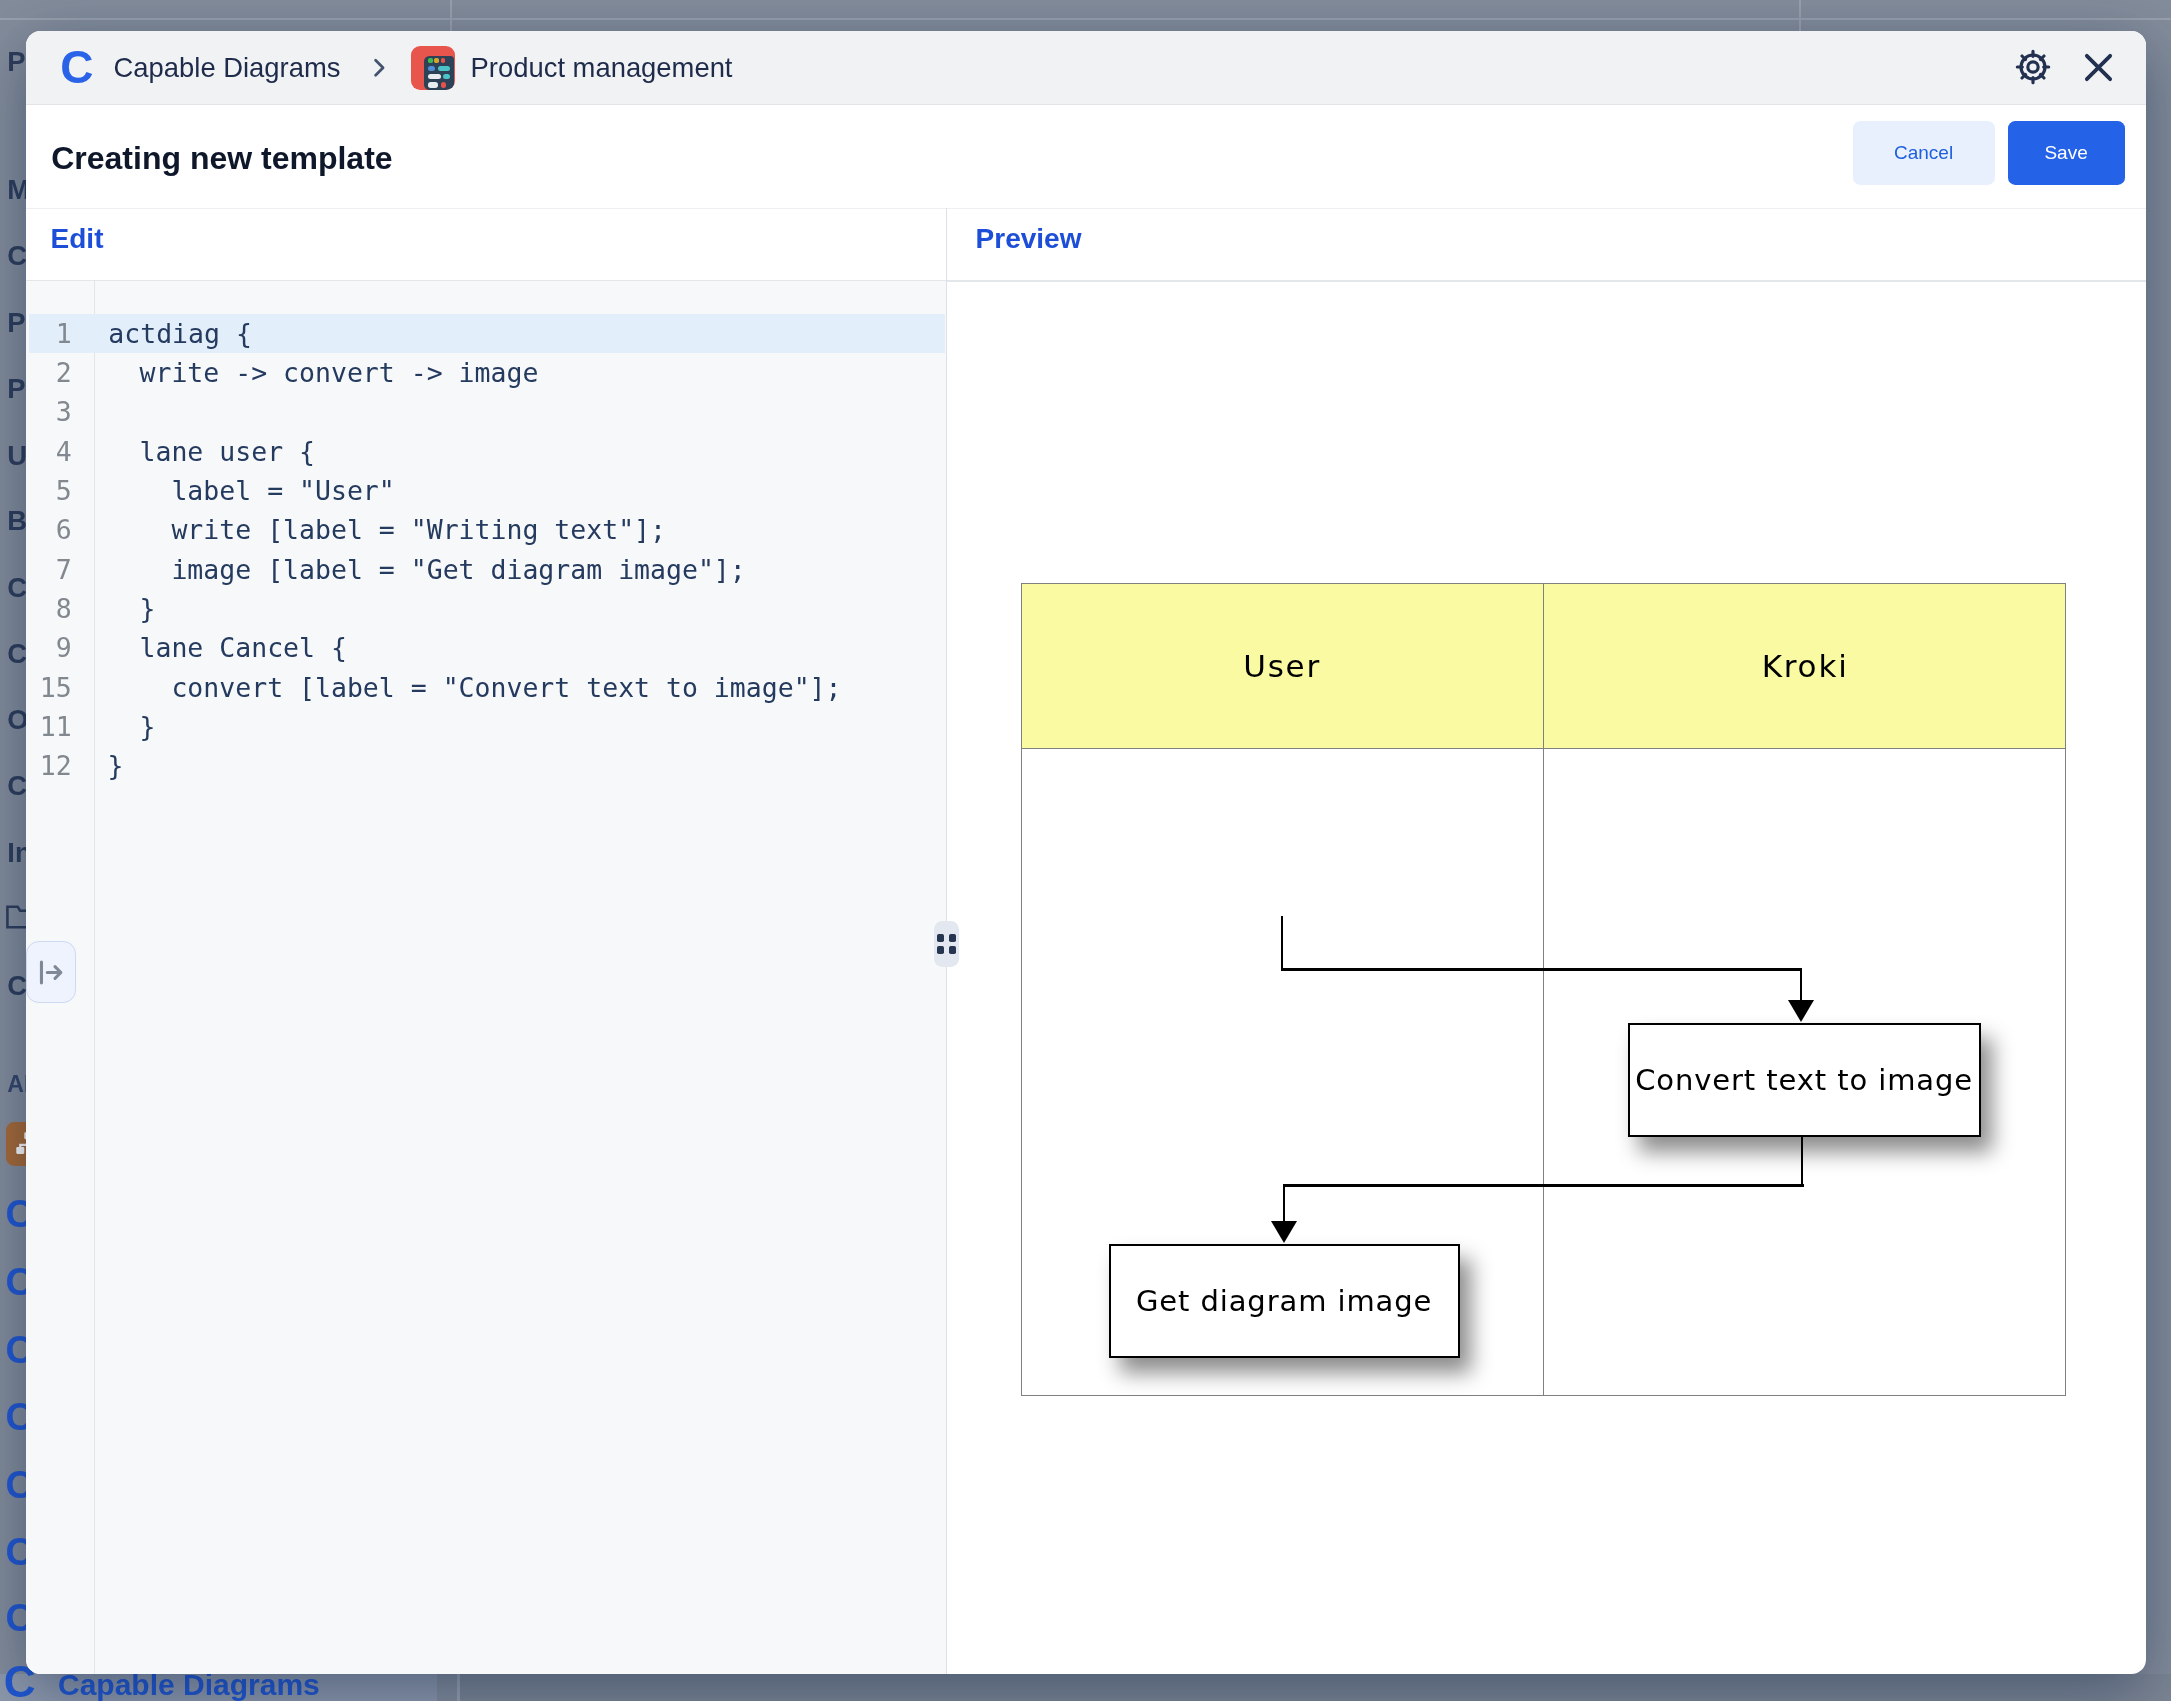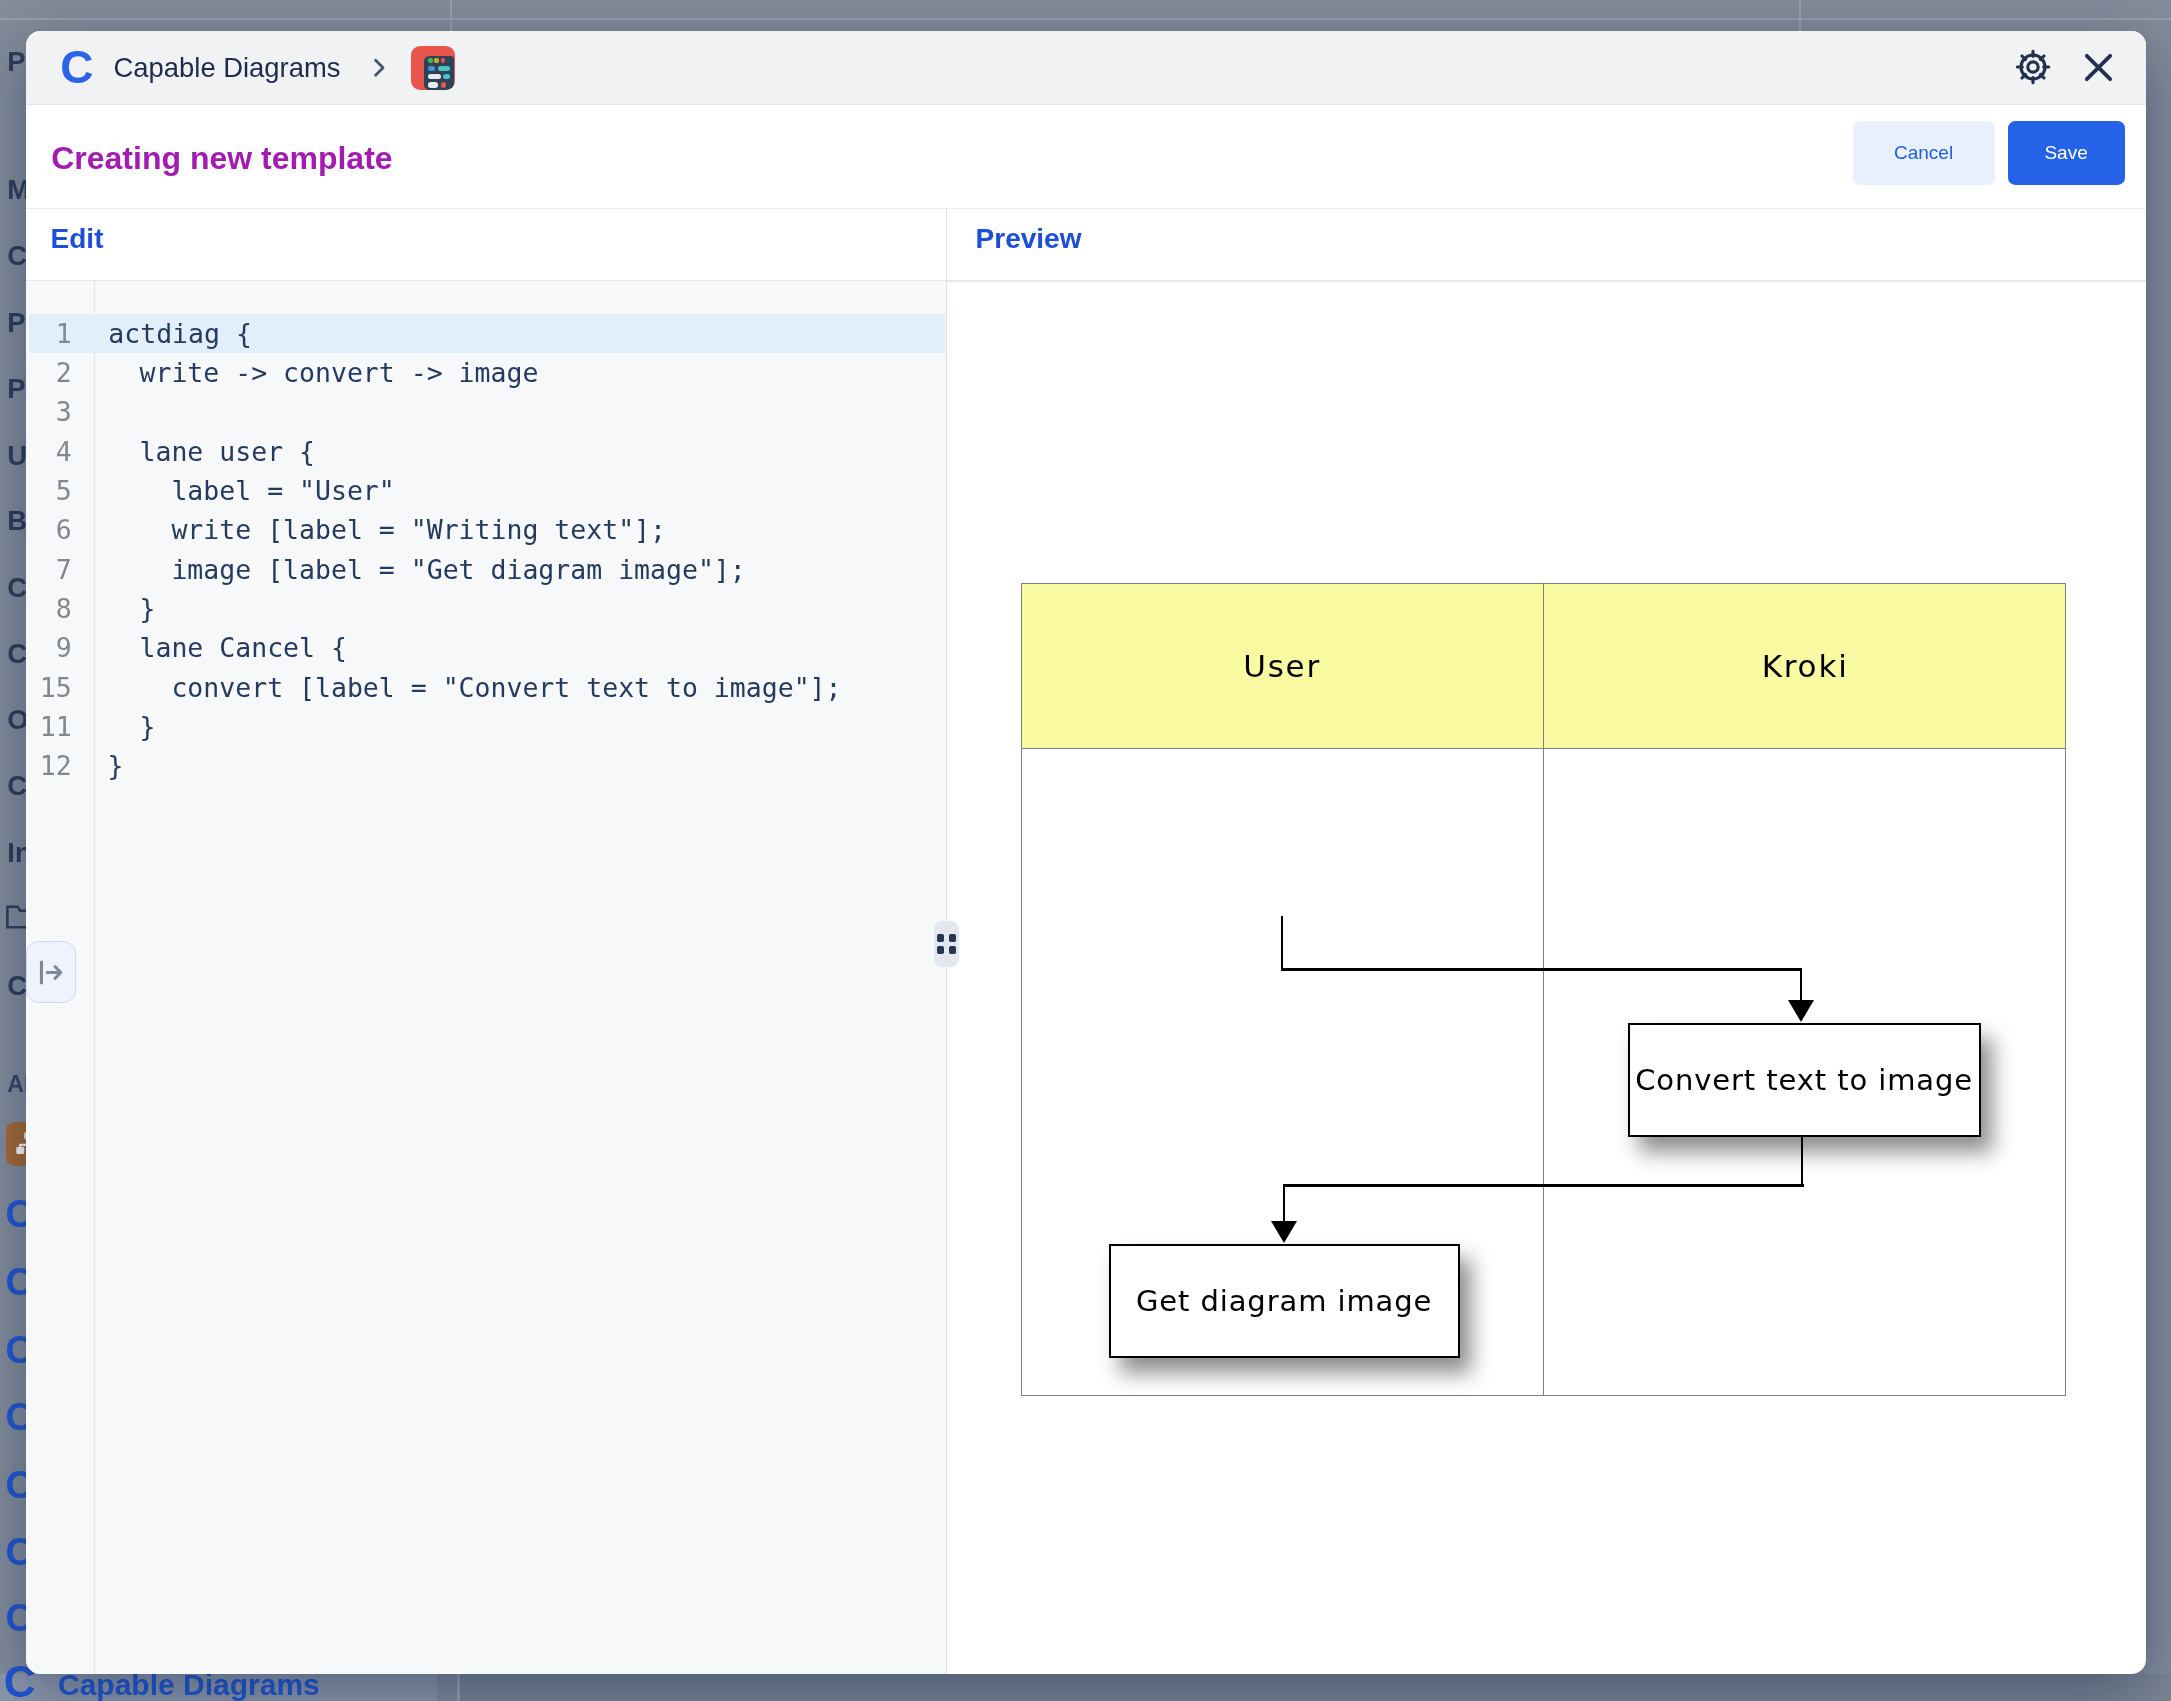--- a/index.html
+++ b/index.html
@@ -20,21 +20,21 @@
          border-radius:14.6px;box-shadow:0 16.4px 64px rgba(9,30,66,.45);overflow:hidden;z-index:10;}
   .m-header{position:absolute;left:0;top:0;width:2120px;height:73px;background:#f1f2f4;border-bottom:0.9px solid #e2e4e8;}
   .logo-c{position:absolute;left:27.4px;top:7.3px;width:48px;height:58px;font-size:46px;font-weight:800;color:#2b63e8;
           display:flex;align-items:center;justify-content:center;}
   .crumb{position:absolute;top:0;height:73px;display:flex;align-items:center;font-size:27.4px;color:#1f2b4a;font-weight:500;white-space:nowrap;}
   .prod-icon{position:absolute;left:385px;top:14.6px;width:44px;height:44px;border-radius:9.1px;background:#e8554d;overflow:hidden;}
   .prod-panel{position:absolute;left:13.7px;top:10px;width:30px;height:34px;background:#2d4157;border-radius:5.5px 3.7px 3.7px 5.5px;}
   .dot{position:absolute;width:4.6px;height:4.6px;border-radius:1.8px;}
   .bar{position:absolute;height:5.5px;border-radius:2.7px;}
   .icon-btn{position:absolute;top:16.4px;width:40px;height:40px;display:flex;align-items:center;justify-content:center;cursor:pointer;}
-  .m-title{position:absolute;left:25.6px;top:109px;font-size:32px;font-weight:700;color:#a21caf;}
+  .m-title{position:absolute;left:25.6px;top:109px;font-size:32px;font-weight:700;color:#0f172a;}
   .btn{position:absolute;top:90px;height:64px;border-radius:7.3px;font-size:19px;font-weight:500;
        display:flex;align-items:center;justify-content:center;cursor:pointer;border:none;}
   .btn-cancel{left:1827px;width:142px;background:#e8f0fd;color:#1d5fdd;}
   .btn-save{left:1982px;width:117px;background:#2463e8;color:#ffffff;}
   .sect-line{position:absolute;left:0;top:177px;width:2120px;height:0.9px;background:#edeff2;}
   .panel-title{position:absolute;top:192px;font-size:28px;font-weight:700;color:#1d4ed8;}
   .titles-line{position:absolute;left:0;top:249px;width:2120px;height:1.8px;background:#e4e7ea;}
   
   .editor{position:absolute;left:0;top:250px;width:920px;height:1393px;background:#f7f8f9;}
   .gutter-line{position:absolute;left:68px;top:0;width:1.8px;height:1393px;background:#e2e5e9;}
@@ -133,20 +133,21 @@
         <span class="dot" style="left:10px;top:2.7px;background:#d4a72c;"></span>
         <span class="dot" style="left:16.4px;top:2.7px;background:#e5534b;"></span>
         <span class="bar" style="left:3.7px;top:10px;width:7.3px;background:#4f8fd8;"></span>
         <span class="bar" style="left:13.7px;top:10px;width:12px;background:#4cc3c7;"></span>
         <span class="bar" style="left:3.7px;top:18.3px;width:12.8px;background:#e8edf2;"></span>
         <span class="bar" style="left:19px;top:18.3px;width:6.4px;background:#4cc3c7;"></span>
         <span class="bar" style="left:3.7px;top:26.5px;width:10px;background:#e8edf2;"></span>
         <span class="bar" style="left:16.4px;top:26.5px;width:5.5px;background:#e5534b;"></span>
       </div>
     </div>
+    <div class="crumb" style="left:445px;">Product management</div>
     <div class="icon-btn" style="left:1987px;">
       <svg width="42" height="42" viewBox="0 0 24 24" fill="none" stroke="#22314f" stroke-width="1.9" stroke-linecap="round">
         <circle cx="12" cy="12" r="3.1"></circle>
         <circle cx="12" cy="12" r="7.2"></circle>
         <path d="M12 2.6v3 M12 18.4v3 M2.6 12h3 M18.4 12h3 M5.4 5.4l2.1 2.1 M16.5 16.5l2.1 2.1 M18.6 5.4l-2.1 2.1 M7.5 16.5l-2.1 2.1"></path>
       </svg>
     </div>
     <div class="icon-btn" style="left:2053px;">
       <svg width="35" height="35" viewBox="0 0 24 24" fill="none" stroke="#22314f" stroke-width="2.6" stroke-linecap="round">
         <path d="M4 4l16 16 M20 4L4 20"></path>

